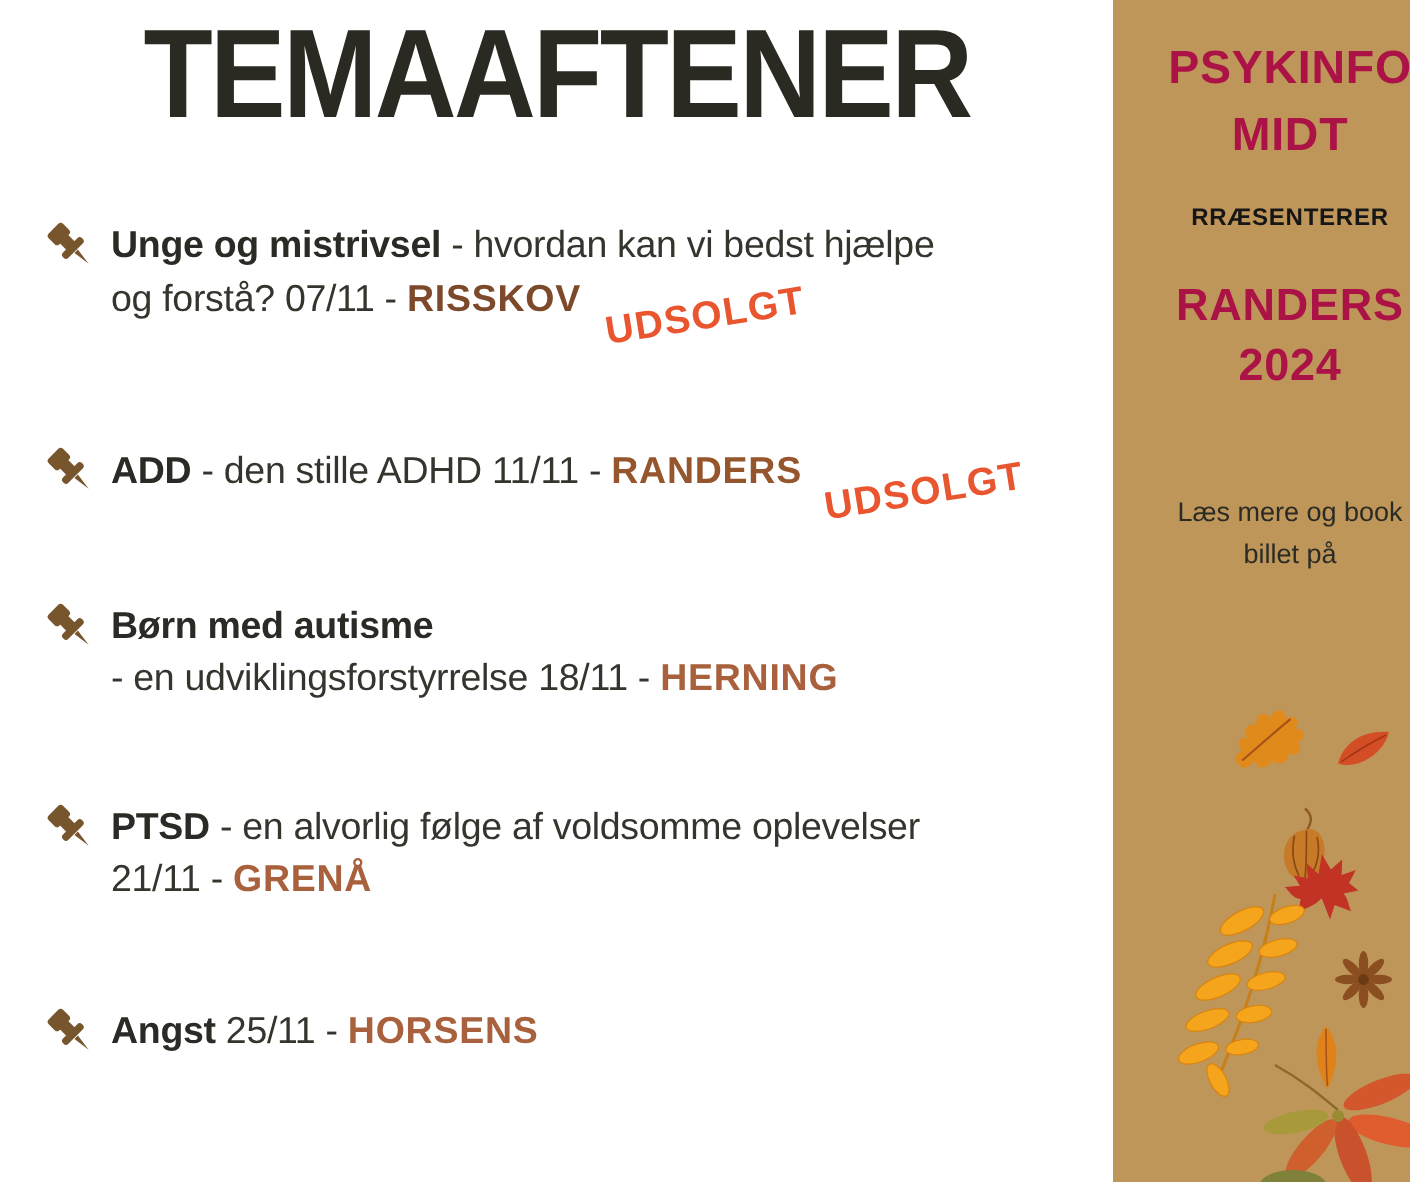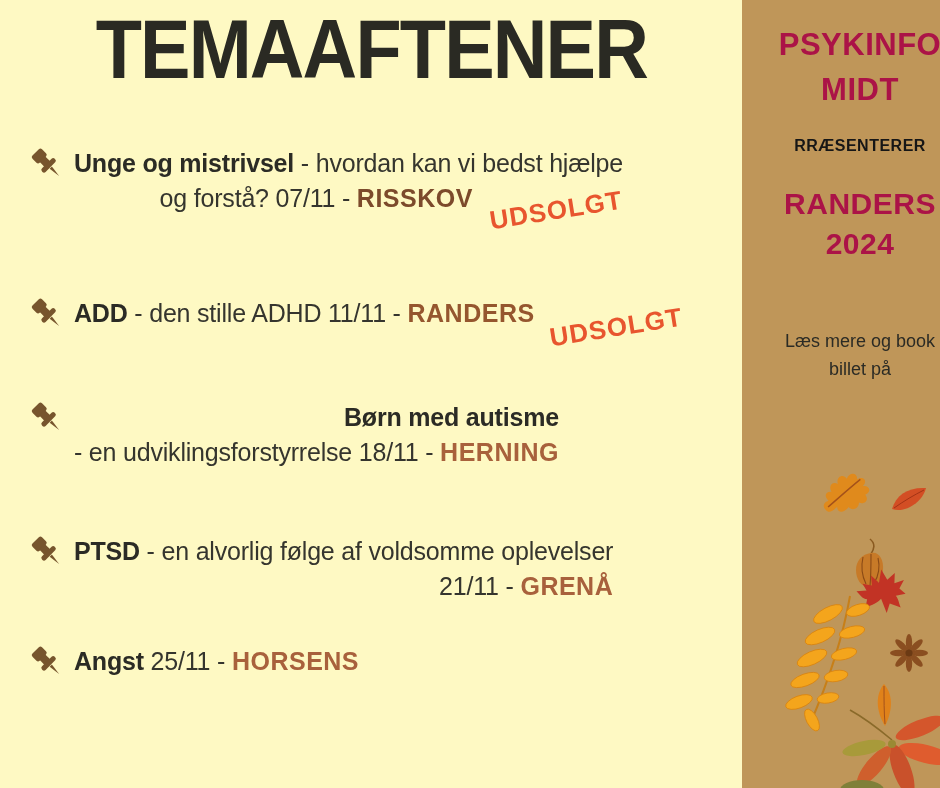--- a/index.html
+++ b/index.html
@@ -1,28 +1,28 @@
 <!DOCTYPE html>
 <html><head>
 <meta charset="utf-8">
 <style>
   html,body{margin:0;padding:0;background:#888;}
   .poster{
     position:relative;width:940px;height:788px;overflow:hidden;
-    background:#fef9c3;font-family:"Liberation Sans",sans-serif;
+    background:#ffffff;font-family:"Liberation Sans",sans-serif;
   }
   
   .title{
     position:absolute;top:0;left:0;width:742px;text-align:center;
     color:#2A2A23;font-weight:700;font-size:84px;letter-spacing:-2px;
     line-height:98px;white-space:nowrap;
   }
   .title .squeeze{display:inline-block;transform:scaleX(.9);transform-origin:center;}
   
-  .event{position:absolute;left:28px;color:#35352E;font-size:25px;line-height:35px;text-align:right;}
+  .event{position:absolute;left:28px;color:#35352E;font-size:25px;line-height:35px;}
   .event .pin{position:absolute;left:0;top:0;width:36px;height:38px;}
   .event .text{margin-left:46px;white-space:nowrap;letter-spacing:-.2px;}
   .evt{font-weight:700;color:#2B2B25;}
   .loc{font-weight:700;letter-spacing:.5px;}
   .loc-dark{color:#7C4A2B;}
   .loc-mid{color:#95562E;}
   .loc-rust{color:#A8613C;}
   .udsolgt{
     display:inline-block;transform:rotate(-9deg);color:#E8552E;
     font-weight:700;font-size:26px;letter-spacing:1px;position:relative;
@@ -109,21 +109,21 @@
             <path d="M14.6 20 L17.4 20 L16 30.5 Z"></path>
           </g>
         </svg>
     </span>
     <div class="text">
       <b class="evt">PTSD</b><span> - en alvorlig følge af voldsomme oplevelser</span><br>
       <span>21/11 - </span><b class="loc loc-rust">GRENÅ</b>
     </div>
   </div>
 
-  <div class="event" style="top:644px">
+  <div class="event" style="top:670px">
     <span class="pin">
       <svg width="36" height="38" viewBox="0 0 32 32">
           <g fill="#77552D" transform="rotate(-45 16 14)">
             <rect x="10" y="1" width="12" height="9" rx="2"></rect>
             <rect x="12.5" y="9" width="7" height="7"></rect>
             <rect x="8" y="15" width="16" height="4.5" rx="2"></rect>
             <path d="M14.6 20 L17.4 20 L16 30.5 Z"></path>
           </g>
         </svg>
     </span>

